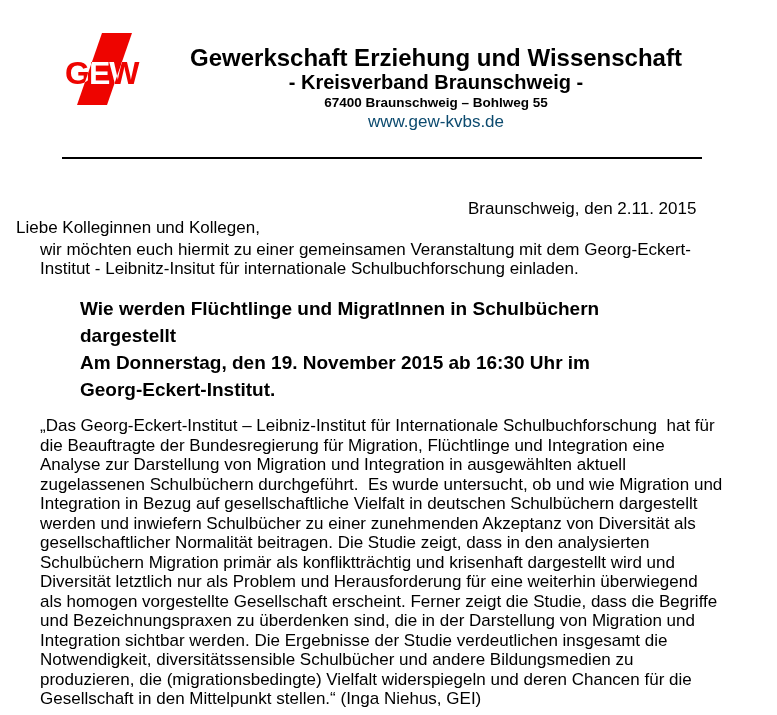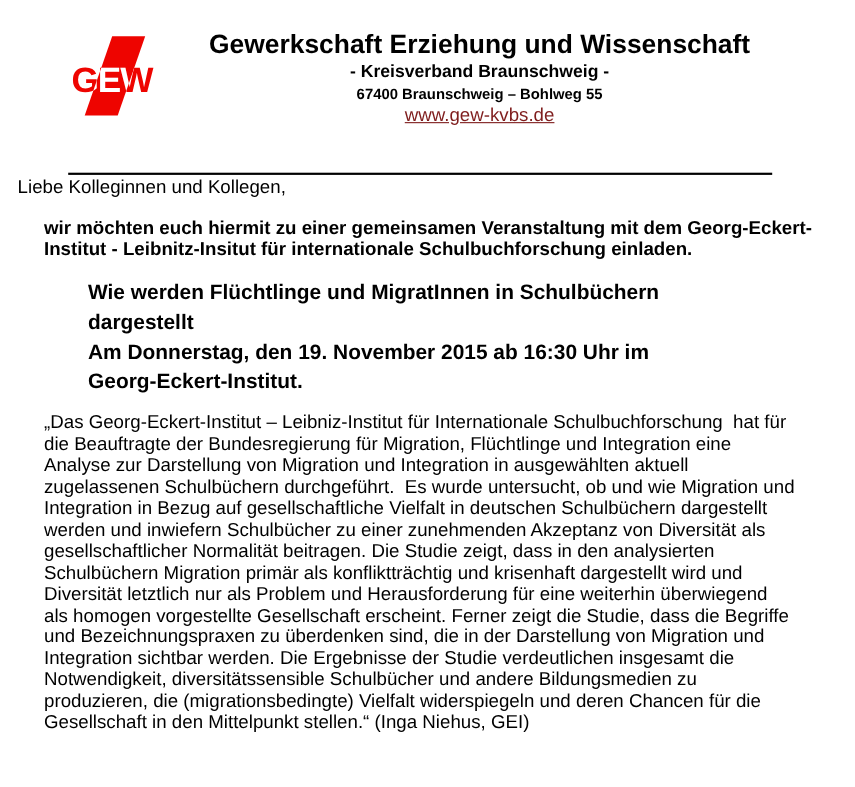--- a/index.html
+++ b/index.html
@@ -9,36 +9,36 @@
     font-family: "Liberation Sans", sans-serif;
     overflow: hidden;
     position: relative;
   }
   .header { position: relative; height: 160px; }
   .logo { position: absolute; left: 45px; top: 10px; width: 105px; height: 102px; }
   .logo-text {
     font-family: "Liberation Sans", sans-serif;
     font-weight: bold; font-size: 32px; letter-spacing: -1px;
   }
-  .header-text { margin-left: 95px; width: 682px; text-align: center; padding-top: 27px; }
+  .header-text { margin-left: 95px; width: 682px; text-align: center; padding-top: 44px; }
   .org-title    { font-size: 24px; line-height: 27px; font-weight: bold; }
-  .org-subtitle { font-size: 16px; line-height: 23px; font-weight: bold; }
+  .org-subtitle { font-size: 20px; line-height: 23px; font-weight: bold; }
   .org-address  { font-size: 13.5px; line-height: 18px; font-weight: bold; }
   .website-line { font-size: 17px; line-height: 19px; }
-  .website-line a { color: #7f1d1d; text-decoration: underline; cursor: pointer; }
+  .website-line a { color: #0c4a6e; cursor: pointer; }
   .rule {
     position: absolute; left: 62px; top: 157px;
     width: 640px; height: 0;
     border: none; border-top: 2px solid #000000; margin: 0;
   }
   .letter { font-size: 17px; line-height: 19px; }
   .lines { white-space: pre; }
   .dateline   { margin: 39px 0 0 468px; }
   .salutation { margin-left: 16px; }
-  .intro      { margin-left: 40px; margin-top: 19px; font-weight: bold; }
+  .intro      { margin-left: 40px; margin-top: 3px; }
   .announcement {
     margin-left: 80px; margin-top: 17px;
     font-weight: bold; font-size: 19px; line-height: 27px;
   }
   .body-par { margin-left: 40px; margin-top: 13px; line-height: 19.5px; }
 </style>
 </head>
 <body>
 
 <div class="header">
@@ -60,20 +60,21 @@
     <div class="org-address">67400 Braunschweig – Bohlweg 55</div>
     <div class="website-line">
       <a>www.gew-kvbs.de</a>
     </div>
   </div>
 
   <hr class="rule">
 </div>
 
 <div class="letter">
+  <div class="dateline">Braunschweig, den 2.11. 2015</div>
 
   <div class="salutation">Liebe Kolleginnen und Kollegen,</div>
 
   <div class="intro lines">wir möchten euch hiermit zu einer gemeinsamen Veranstaltung mit dem Georg-Eckert-
 Institut - Leibnitz-Insitut für internationale Schulbuchforschung einladen.</div>
 
   <div class="announcement lines">Wie werden Flüchtlinge und MigratInnen in Schulbüchern
 dargestellt
 Am Donnerstag, den 19. November 2015 ab 16:30 Uhr im
 Georg-Eckert-Institut.</div>

